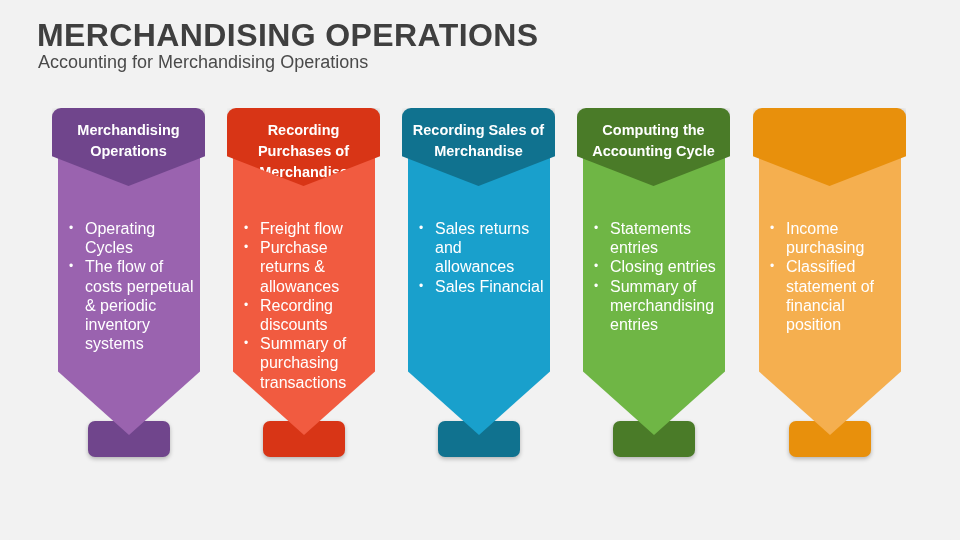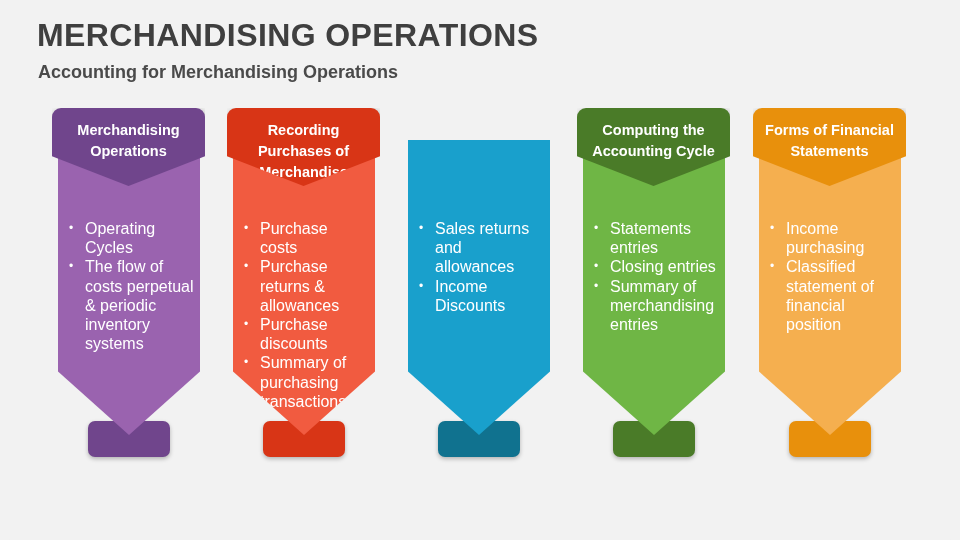--- a/index.html
+++ b/index.html
@@ -29,23 +29,23 @@
     font-size: 32px;
     font-weight: bold;
     color: #3f3f3f;
     letter-spacing: 0.4px;
     white-space: nowrap;
   }
 
   .page-subtitle {
     position: absolute;
     left: 38px;
-    top: 62px;
+    top: 52px;
     font-size: 18px;
-    font-weight: bold;
+    font-weight: normal;
     color: #4a4a4a;
     white-space: nowrap;
   }
 
   .columns {
     position: absolute;
     left: 0;
     top: 0;
     width: 960px;
     height: 540px;
@@ -175,29 +175,29 @@
           <div class="col-header-inner" style="background: rgb(112, 69, 140);"></div>
           <div class="col-header-title">Merchandising Operations</div>
         </div>
       </div>
       <div class="column" style="left: 227px;">
         <div class="col-foot" style="background: rgb(216, 53, 22);"></div>
         <div class="col-body" style="background: rgb(241, 91, 64);">
           <div class="col-bullets">
             <div class="bullet-row">
               <span class="bullet-dot">•</span>
-              <span class="bullet-text">Purchase costs</span>
+              <span class="bullet-text">Freight flow</span>
             </div>
             <div class="bullet-row">
               <span class="bullet-dot">•</span>
               <span class="bullet-text">Purchase returns &amp; allowances</span>
             </div>
             <div class="bullet-row">
               <span class="bullet-dot">•</span>
-              <span class="bullet-text">Purchase discounts</span>
+              <span class="bullet-text">Recording discounts</span>
             </div>
             <div class="bullet-row">
               <span class="bullet-dot">•</span>
               <span class="bullet-text">Summary of purchasing transactions</span>
             </div>
           </div>
         </div>
         <div class="col-header">
           <div class="col-header-inner" style="background: rgb(216, 53, 22);"></div>
           <div class="col-header-title">Recording Purchases of Merchandise</div>
@@ -206,23 +206,27 @@
       <div class="column" style="left: 402px;">
         <div class="col-foot" style="background: rgb(16, 114, 143);"></div>
         <div class="col-body" style="background: rgb(25, 160, 204);">
           <div class="col-bullets">
             <div class="bullet-row">
               <span class="bullet-dot">•</span>
               <span class="bullet-text">Sales returns and allowances</span>
             </div>
             <div class="bullet-row">
               <span class="bullet-dot">•</span>
-              <span class="bullet-text">Income Discounts</span>
-            </div>
-          </div>
+              <span class="bullet-text">Sales Financial</span>
+            </div>
+          </div>
+        </div>
+        <div class="col-header">
+          <div class="col-header-inner" style="background: rgb(16, 114, 143);"></div>
+          <div class="col-header-title">Recording Sales of Merchandise</div>
         </div>
       </div>
       <div class="column" style="left: 577px;">
         <div class="col-foot" style="background: rgb(74, 123, 40);"></div>
         <div class="col-body" style="background: rgb(111, 182, 69);">
           <div class="col-bullets">
             <div class="bullet-row">
               <span class="bullet-dot">•</span>
               <span class="bullet-text">Statements entries</span>
             </div>
@@ -250,18 +254,17 @@
               <span class="bullet-text">Income purchasing</span>
             </div>
             <div class="bullet-row">
               <span class="bullet-dot">•</span>
               <span class="bullet-text">Classified statement of financial position</span>
             </div>
           </div>
         </div>
         <div class="col-header">
           <div class="col-header-inner" style="background: rgb(232, 144, 12);"></div>
-          <div class="col-header-title">Forms of Financial Statements</div>
         </div>
       </div>
     </div>
 
 </div>
 
 </body></html>

